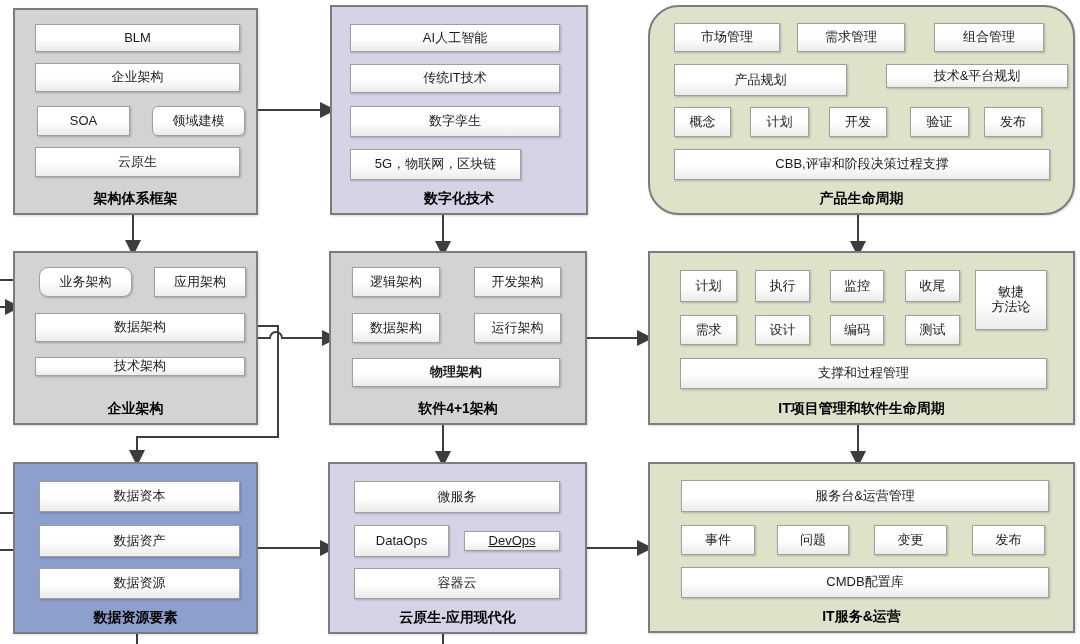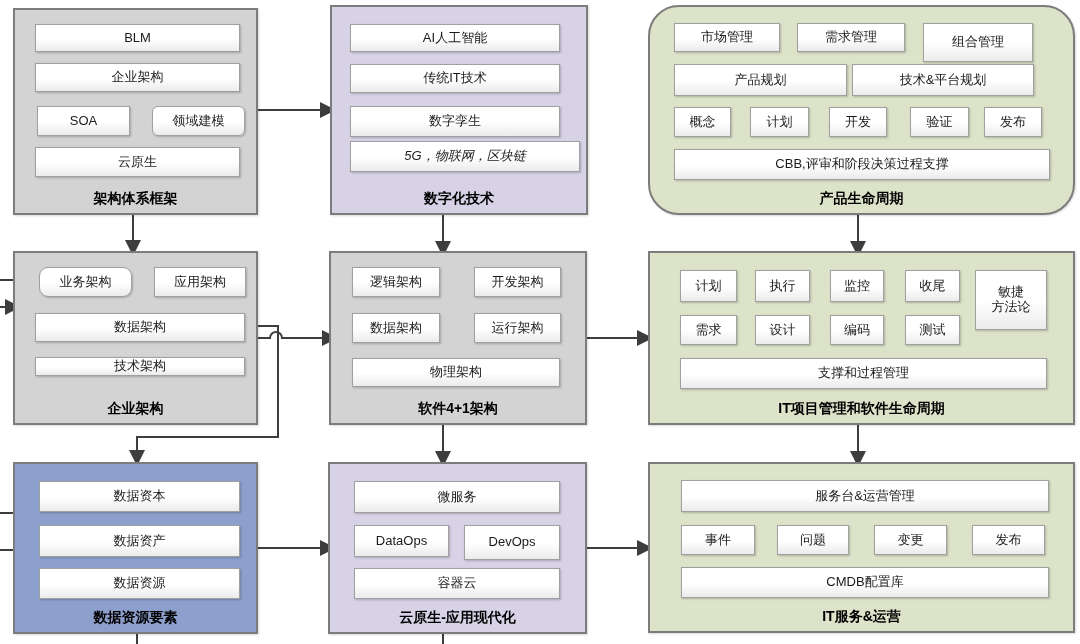--- a/index.html
+++ b/index.html
@@ -67,30 +67,30 @@
   <div class="box" style="left:22px;top:96px;width:93px;height:30px;">SOA</div>
   <div class="box" style="left:137px;top:96px;width:93px;height:30px;border-radius:6px;">领域建模</div>
   <div class="box" style="left:20px;top:137px;width:205px;height:30px;">云原生</div>
   <div class="panel-title">架构体系框架</div>
 </div>
 
 <div class="panel purple" style="left:330px;top:5px;width:258px;height:210px;">
   <div class="box" style="left:18px;top:17px;width:210px;height:28px;">AI人工智能</div>
   <div class="box" style="left:18px;top:57px;width:210px;height:29px;">传统IT技术</div>
   <div class="box" style="left:18px;top:99px;width:210px;height:31px;">数字孪生</div>
-  <div class="box" style="left:18px;top:134px;width:230px;height:31px;font-style:italic;">5G，物联网，区块链</div>
+  <div class="box" style="left:18px;top:142px;width:171px;height:31px;">5G，物联网，区块链</div>
   <div class="panel-title">数字化技术</div>
 </div>
 
 <div class="panel green" style="left:648px;top:5px;width:427px;height:210px;border-radius:31px;">
   <div class="box" style="left:24px;top:16px;width:106px;height:29px;">市场管理</div>
   <div class="box" style="left:147px;top:16px;width:108px;height:29px;">需求管理</div>
-  <div class="box" style="left:273px;top:16px;width:110px;height:39px;">组合管理</div>
+  <div class="box" style="left:284px;top:16px;width:110px;height:29px;">组合管理</div>
   <div class="box" style="left:24px;top:57px;width:173px;height:32px;">产品规划</div>
-  <div class="box" style="left:202px;top:57px;width:182px;height:32px;text-align:center;">技术&amp;平台规划</div>
+  <div class="box" style="left:236px;top:57px;width:182px;height:24px;text-align:center;">技术&amp;平台规划</div>
   <div class="box" style="left:24px;top:100px;width:57px;height:30px;">概念</div>
   <div class="box" style="left:100px;top:100px;width:59px;height:30px;">计划</div>
   <div class="box" style="left:179px;top:100px;width:58px;height:30px;">开发</div>
   <div class="box" style="left:260px;top:100px;width:59px;height:30px;">验证</div>
   <div class="box" style="left:334px;top:100px;width:58px;height:30px;">发布</div>
   <div class="box" style="left:24px;top:142px;width:376px;height:31px;">CBB,评审和阶段决策过程支撑</div>
   <div class="panel-title">产品生命周期</div>
 </div>
 
 <div class="panel gray" style="left:13px;top:251px;width:245px;height:174px;">
@@ -99,21 +99,21 @@
   <div class="box" style="left:20px;top:60px;width:210px;height:29px;">数据架构</div>
   <div class="box" style="left:20px;top:104px;width:210px;height:19px;">技术架构</div>
   <div class="panel-title">企业架构</div>
 </div>
 
 <div class="panel gray" style="left:329px;top:251px;width:258px;height:174px;">
   <div class="box" style="left:21px;top:14px;width:88px;height:30px;">逻辑架构</div>
   <div class="box" style="left:143px;top:14px;width:87px;height:30px;">开发架构</div>
   <div class="box" style="left:21px;top:60px;width:88px;height:30px;">数据架构</div>
   <div class="box" style="left:143px;top:60px;width:87px;height:30px;">运行架构</div>
-  <div class="box" style="left:21px;top:105px;width:208px;height:29px;">物理架构</div>
+  <div class="box" style="left:21px;top:105px;width:208px;height:29px;font-weight:bold;">物理架构</div>
   <div class="panel-title">软件4+1架构</div>
 </div>
 
 <div class="panel green" style="left:648px;top:251px;width:427px;height:174px;">
   <div class="box" style="left:30px;top:17px;width:57px;height:32px;">计划</div>
   <div class="box" style="left:105px;top:17px;width:55px;height:32px;">执行</div>
   <div class="box" style="left:180px;top:17px;width:54px;height:32px;">监控</div>
   <div class="box" style="left:255px;top:17px;width:55px;height:32px;">收尾</div>
   <div class="box" style="left:325px;top:17px;width:72px;height:60px;">敏捷
 方法论</div>
@@ -128,21 +128,21 @@
 <div class="panel blue" style="left:13px;top:462px;width:245px;height:172px;">
   <div class="box" style="left:24px;top:17px;width:201px;height:31px;">数据资本</div>
   <div class="box" style="left:24px;top:61px;width:201px;height:32px;">数据资产</div>
   <div class="box" style="left:24px;top:104px;width:201px;height:31px;">数据资源</div>
   <div class="panel-title">数据资源要素</div>
 </div>
 
 <div class="panel purple" style="left:328px;top:462px;width:259px;height:172px;">
   <div class="box" style="left:24px;top:17px;width:206px;height:32px;">微服务</div>
   <div class="box" style="left:24px;top:61px;width:95px;height:32px;">DataOps</div>
-  <div class="box" style="left:134px;top:61px;width:96px;height:35px;">DevOps</div>
+  <div class="box" style="left:134px;top:67px;width:96px;height:20px;text-decoration:underline;">DevOps</div>
   <div class="box" style="left:24px;top:104px;width:206px;height:31px;">容器云</div>
   <div class="panel-title">云原生-应用现代化</div>
 </div>
 
 <div class="panel green" style="left:648px;top:462px;width:427px;height:171px;">
   <div class="box" style="left:31px;top:16px;width:368px;height:32px;">服务台&amp;运营管理</div>
   <div class="box" style="left:31px;top:61px;width:74px;height:30px;text-align:center;">事件</div>
   <div class="box" style="left:127px;top:61px;width:72px;height:30px;">问题</div>
   <div class="box" style="left:224px;top:61px;width:73px;height:30px;">变更</div>
   <div class="box" style="left:322px;top:61px;width:73px;height:30px;">发布</div>

